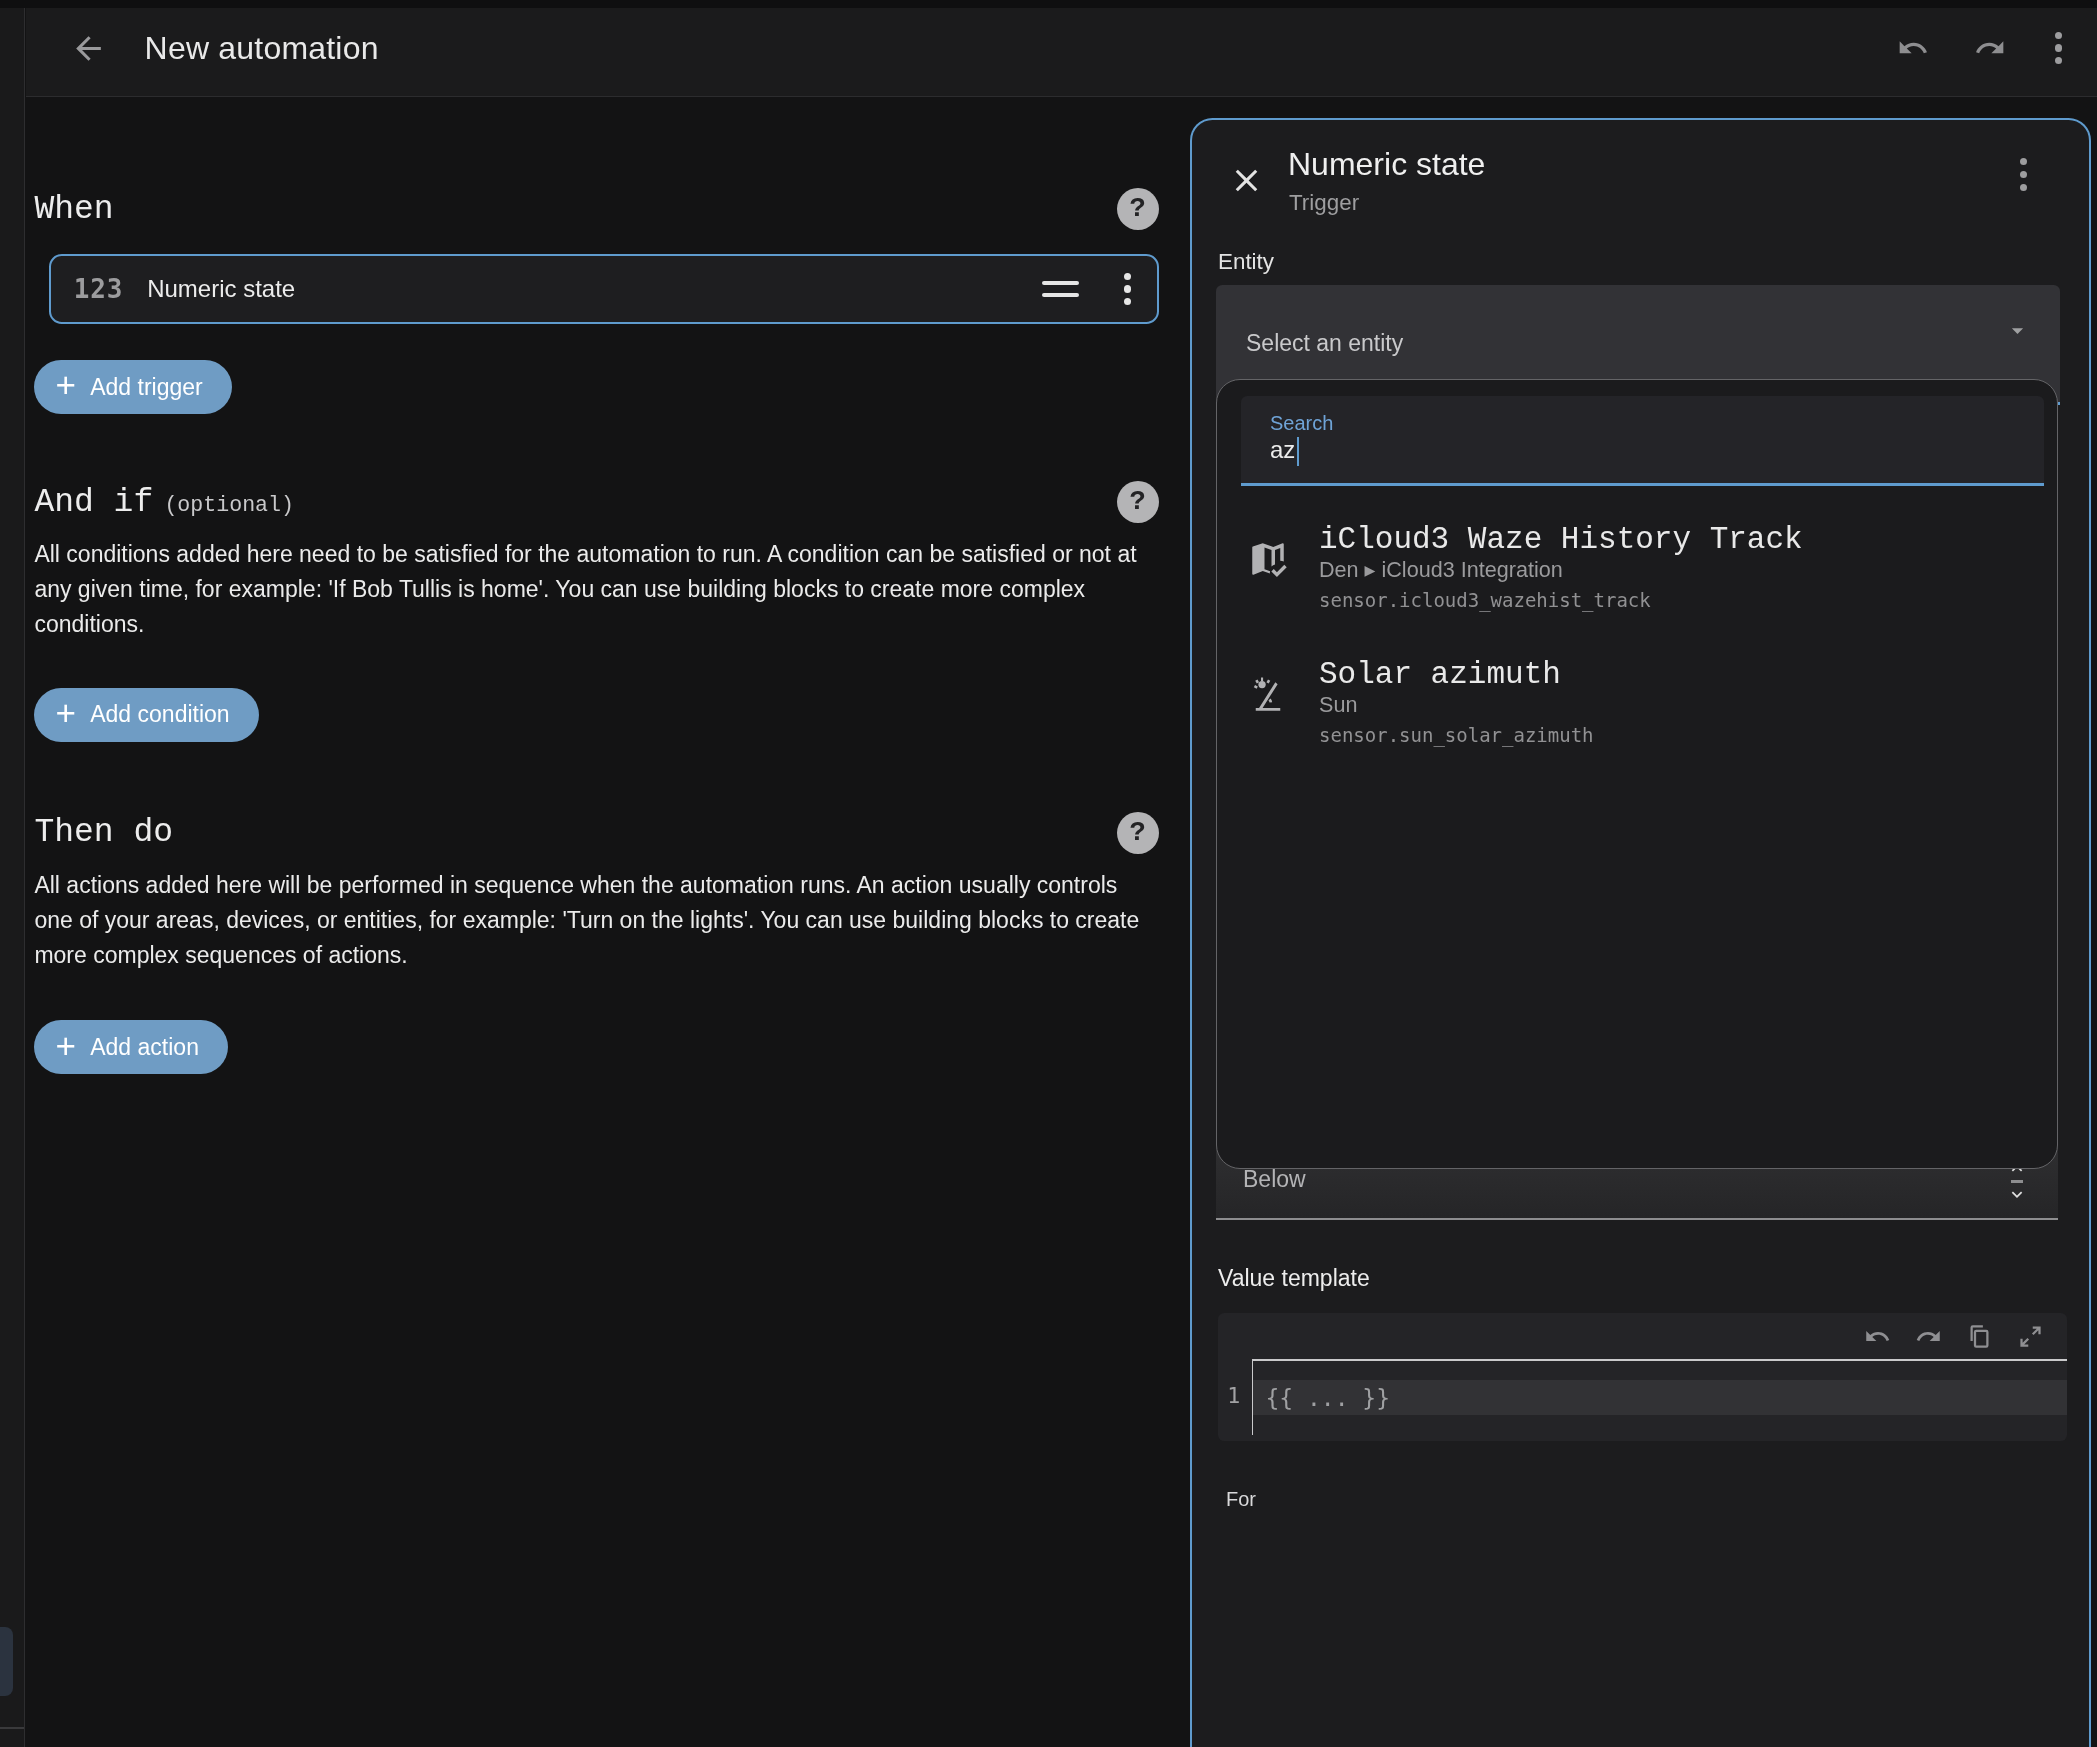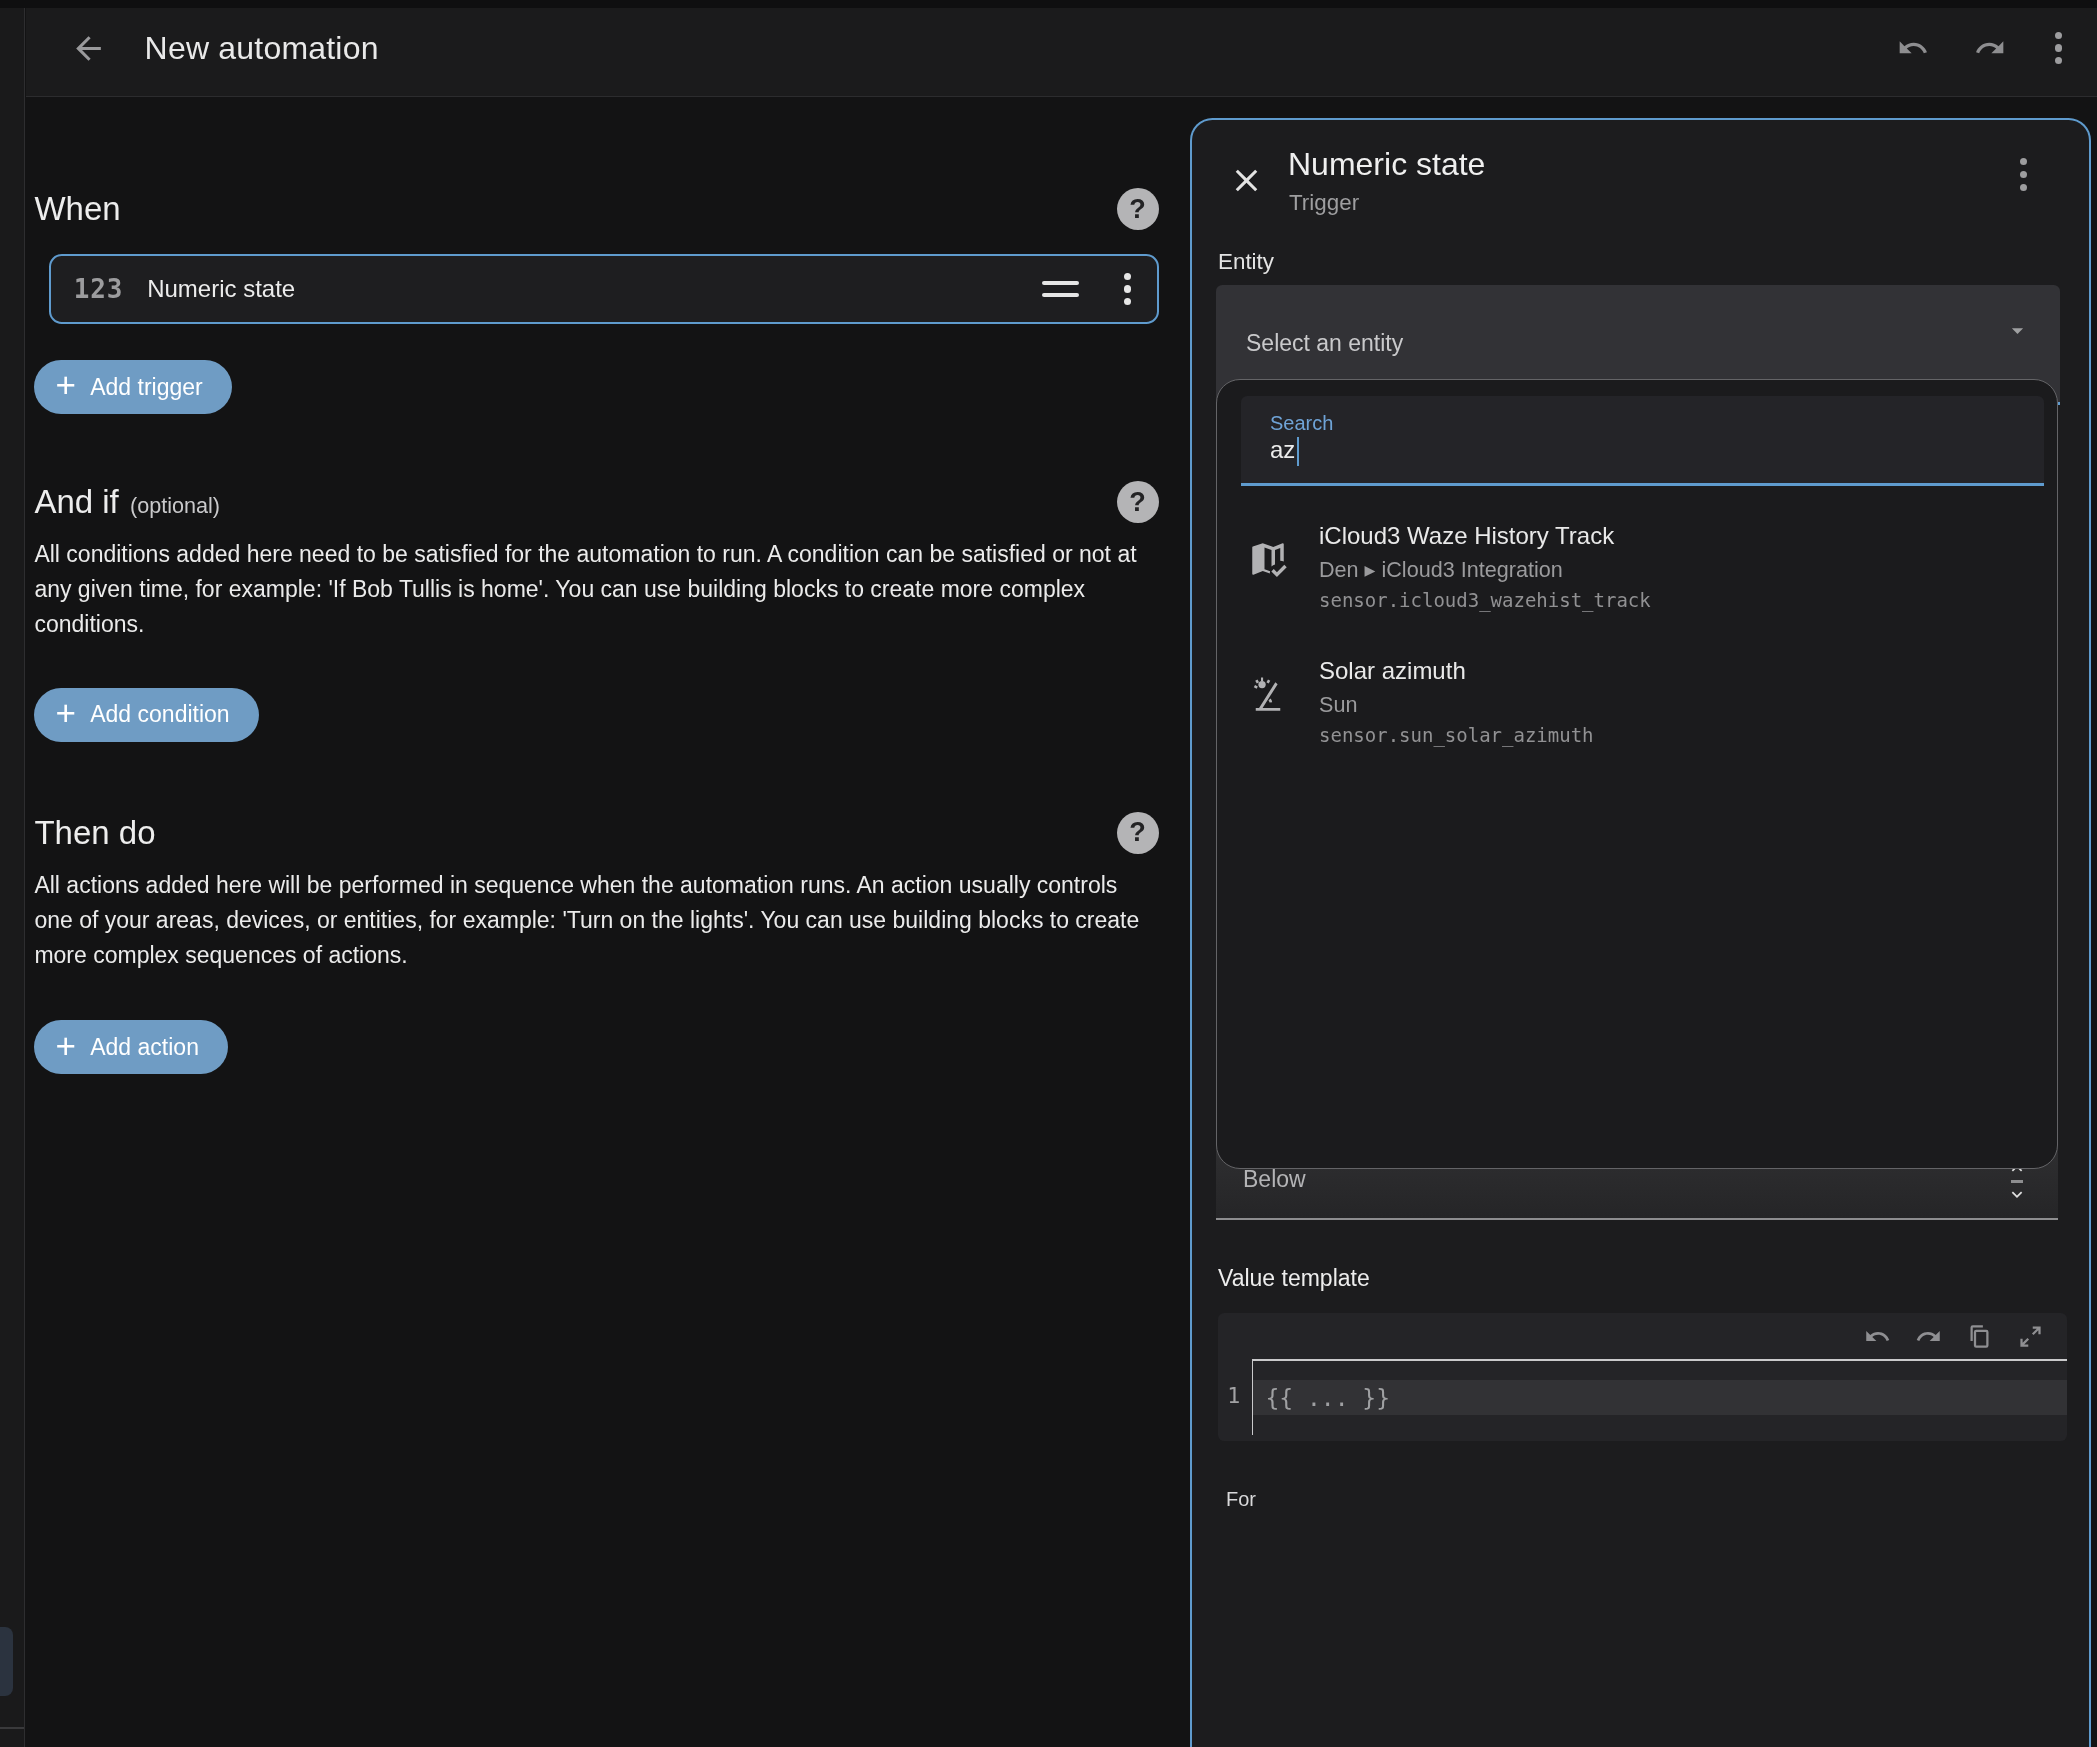--- a/index.html
+++ b/index.html
@@ -19,21 +19,21 @@
   .appbar .back{margin-left:44px;width:37px;height:37px;color:#9a9a9c;cursor:pointer;}
   .appbar .title{margin-left:38px;font-size:32px;color:#e9e9e9;letter-spacing:0.2px;}
   .appbar .spacer{flex:1;}
   .appbar .bar-icons{display:flex;align-items:center;gap:45px;margin-right:32px;}
   .icon40{width:32px;height:32px;color:#8e8e90;cursor:pointer;}
   .kebab{display:flex;flex-direction:column;gap:5.6px;align-items:center;cursor:pointer;padding:3.2px;}
   .kebab i{width:7.2px;height:7.2px;border-radius:50%;background:#9d9d9f;}
 
   
   .content{position:absolute;left:25.6px;top:98px;width:1165px;bottom:0;padding:0 32px 0 8.8px;box-sizing:border-box;}
-  .sec-head{display:flex;align-items:center;justify-content:space-between;}
+  .sec-head{display:flex;align-items:center;justify-content:space-between;font-family:Liberation Mono, monospace;}
   .sec-title{font-size:33px;font-weight:400;color:#ededed;}
   .optional{font-size:21.6px;color:#c9c9cb;margin-left:11.2px;}
   .help{width:42px;height:42px;border-radius:50%;background:#b4b4b6;color:#232325;font-size:27px;font-weight:700;
         display:flex;align-items:center;justify-content:center;cursor:pointer;flex:0 0 auto;}
   .head-when{margin-top:90px;}
   .head-andif{margin-top:67px;}
   .head-thendo{margin-top:70px;}
 
   .trigger-card{margin-top:24px;height:70px;box-sizing:border-box;border:2.4px solid #5f9bce;border-radius:12.8px;
                 background:#1e1e20;display:flex;align-items:center;padding:0 22.4px;cursor:pointer;margin-left:15px;}
@@ -81,21 +81,21 @@
   .search-box{position:absolute;left:24px;top:16px;right:12.8px;height:90px;box-sizing:border-box;
               background:#242428;border-radius:6.4px 6.4px 0 0;border-bottom:3.2px solid #5f9bce;cursor:text;}
   .search-box .s-label{position:absolute;left:29px;top:16px;font-size:20px;color:#6fa3d6;}
   .search-box .s-value{position:absolute;left:29px;top:40px;font-size:24px;color:#ececec;}
   .cursor{display:inline-block;width:2.4px;height:29px;background:#5f9bce;vertical-align:middle;margin-left:1.6px;}
 
   .result{position:absolute;left:0;width:100%;height:112px;cursor:pointer;}
   .result.r0{top:134px;}
   .result.r1{top:269px;}
   .r-icon{position:absolute;left:30px;top:24px;width:42px;height:42px;color:#b2b2b4;}
-  .r-title{position:absolute;left:102px;top:8px;font-size:24px;color:#e9e9e9;}
+  .r-title{position:absolute;left:102px;top:8px;font-size:31px;color:#e9e9e9;font-family:Liberation Mono, monospace;}
   .r-sec{position:absolute;left:102px;top:43px;font-size:21.6px;color:#9b9b9d;}
   .r-id{position:absolute;left:102px;top:75px;font-size:19px;color:#919193;font-family:"DejaVu Sans Mono",monospace;}
 
   .vt-label{position:absolute;left:26px;top:1145px;font-size:23px;color:#ededed;}
   .editor{position:absolute;left:25.6px;top:1193px;width:849px;height:128px;background:#242427;border-radius:6.4px;}
   .ed-toolbar{position:absolute;right:22.4px;top:9.6px;display:flex;gap:24px;align-items:center;}
   .ed-toolbar .icon34{width:27px;height:27px;color:#8f8f92;cursor:pointer;}
   .ed-divider{position:absolute;left:34px;right:0;top:46px;height:1.6px;background:#c9c9cb;}
   .ed-gutterline{position:absolute;left:34px;top:46px;bottom:6.4px;width:1.6px;background:#c9c9cb;}
   .ed-linenum{position:absolute;left:9.6px;top:70px;font-size:21.6px;color:#a2a2a4;font-family:"DejaVu Sans Mono",monospace;}

